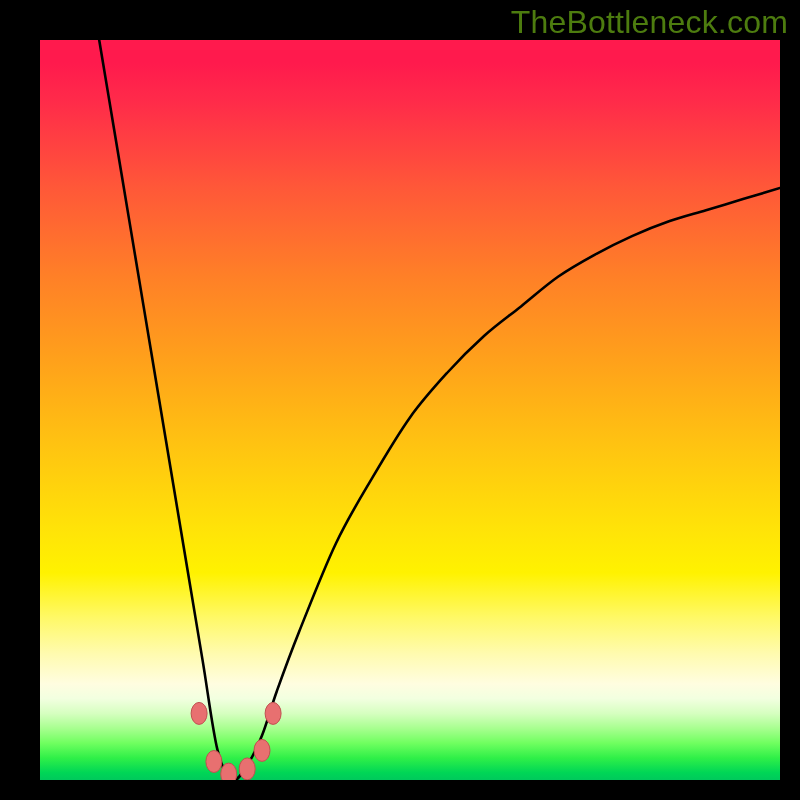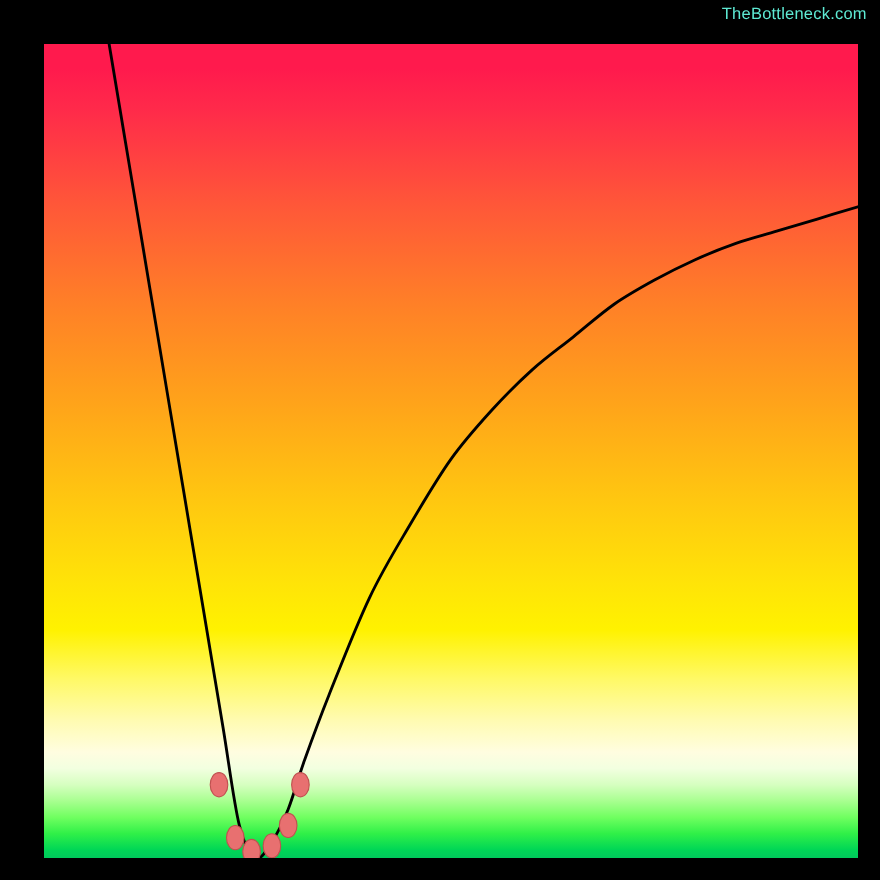--- a/index.html
+++ b/index.html
@@ -60,22 +60,22 @@
     position: absolute;
     left: 0;
     top: 0;
     width: 740px;
     height: 740px;
   }
   .watermark {
     position: absolute;
     top: 4px;
     right: 12px;
-    color: #5eead4;
-    font-size: 15px;
+    color: #4d7c0f;
+    font-size: 32px;
     font-weight: 400;
     letter-spacing: 0.2px;
     user-select: none;
   }
 </style>
 </head>
 <body>
 
 <div class="frame">
   <div class="watermark">TheBottleneck.com</div>

